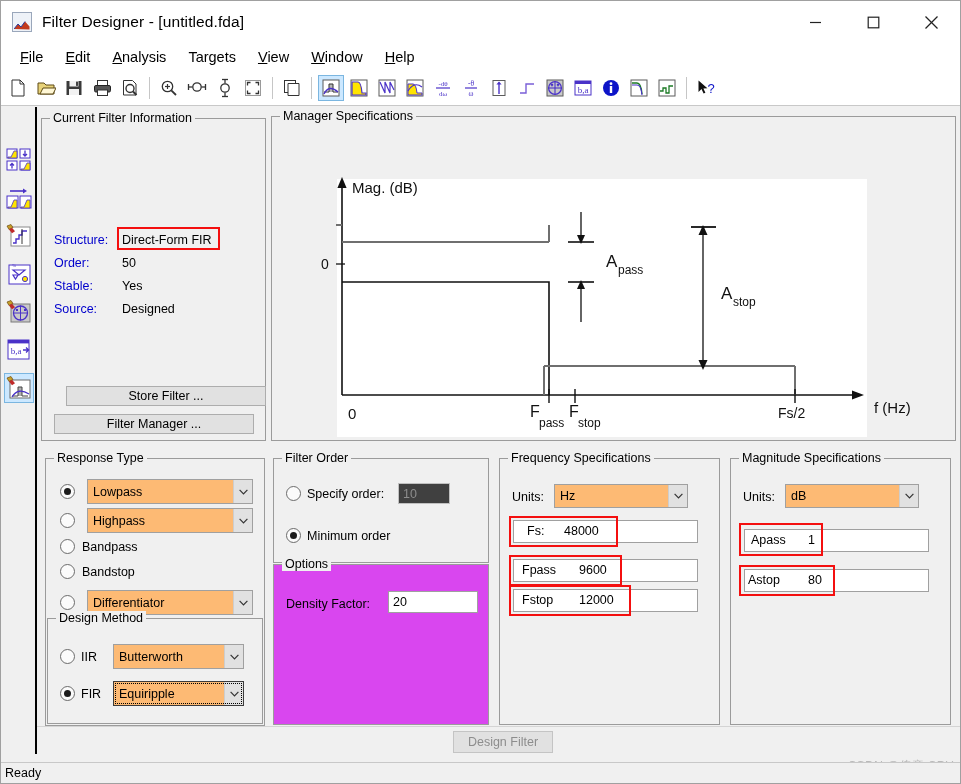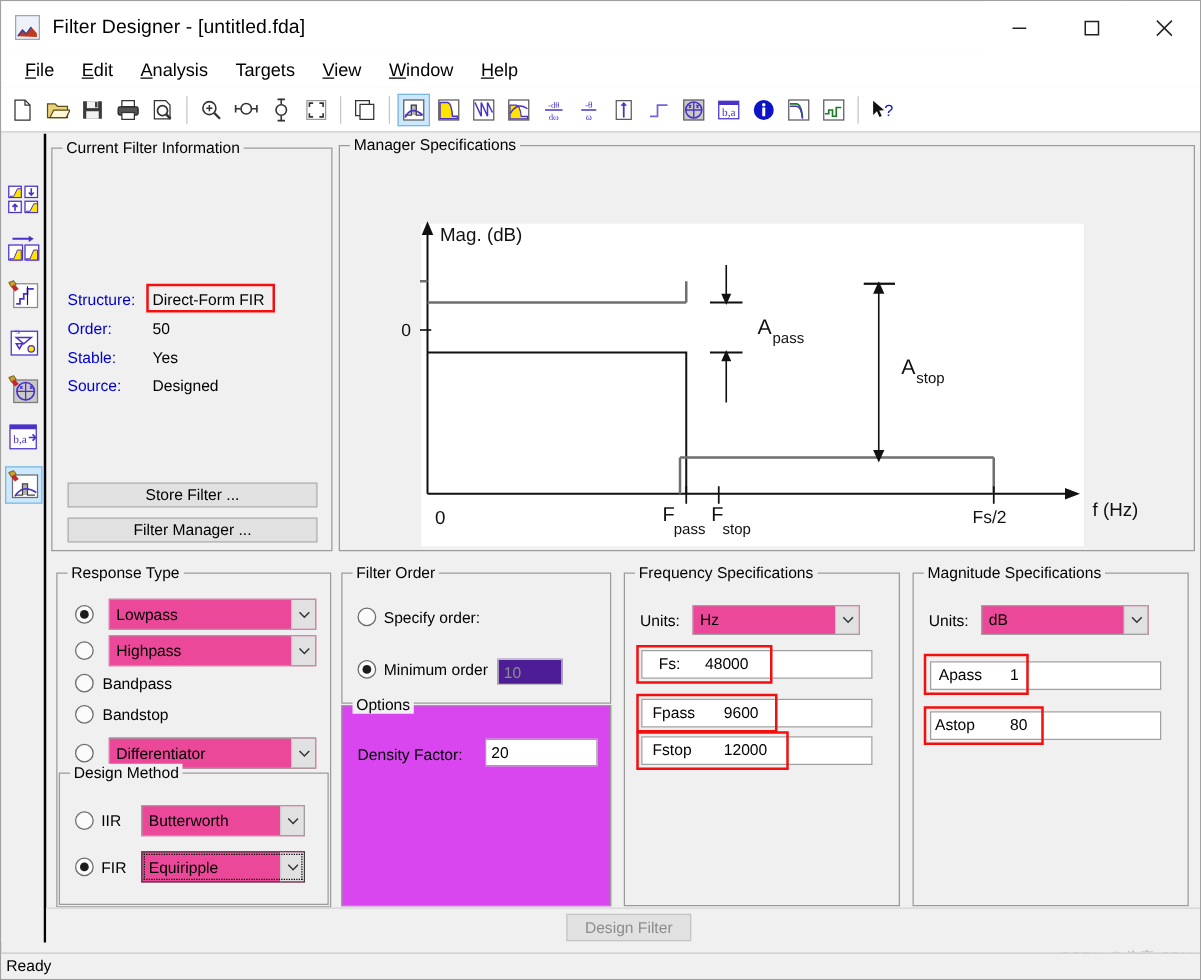--- a/index.html
+++ b/index.html
@@ -126,40 +126,40 @@
     border: 1px solid #6b6b6b; background: #fbfbfb;
   }
   .radio.on::after {
     content: ""; position: absolute; left: 3px; top: 3px;
     width: 7px; height: 7px; border-radius: 50%; background: #1c1c1c;
   }
   .rlabel { position: absolute; font-size: 12.5px; color: #000; white-space: nowrap; }
 
   
   .combo {
-    position: absolute; background: #ec4899; border: 1px solid #a0a0a0;
+    position: absolute; background: #fdba74; border: 1px solid #a0a0a0;
     display: flex; align-items: center;
   }
   .combo .ctext {
     flex: 1; padding-left: 5px; font-size: 12.5px; color: #000;
     white-space: nowrap; overflow: hidden;
   }
   .combo .carrow {
     width: 19px; height: 100%; background: #e1e1e1; border-left: 1px solid #cdcdcd;
     display: flex; align-items: center; justify-content: center;
   }
   .combo.focused { border: 1px solid #3c3c3c; outline: 1px dotted #000; outline-offset: -3px; gap: 20px; }
 
   
   .tfield {
     position: absolute; background: #fff; border: 1px solid #a0a0a0;
     font-size: 12.5px; color: #000;
     display: flex; align-items: center; padding-left: 4px;
   }
-  .tfield.ro { background: #4c1d95; color: #8d8d8d; border: 1px solid #c0c0c0; margin-top: 44px; }
+  .tfield.ro { background: #404040; color: #8d8d8d; border: 1px solid #c0c0c0; }
 
   
   .specfield {
     position: absolute; background: #fff; border: 1px solid #a0a0a0;
     display: flex; align-items: center;
   }
   .speclabel {
     position: absolute; font-size: 12.5px; color: #000; white-space: nowrap;
   }
   .specvalue {
@@ -505,21 +505,21 @@
 
     <div class="cfi-row cfi-label" style="left:12px; top:137px;">Order:</div>
     <div class="cfi-row cfi-value" style="left:80px; top:137px;">50</div>
 
     <div class="cfi-row cfi-label" style="left:12px; top:160px;">Stable:</div>
     <div class="cfi-row cfi-value" style="left:80px; top:160px;">Yes</div>
 
     <div class="cfi-row cfi-label" style="left:12px; top:183px;">Source:</div>
     <div class="cfi-row cfi-value" style="left:80px; top:183px;">Designed</div>
 
-    <div class="btn" style="left:12px; top:267px; width:200px; height:20px;">Store Filter ...</div>
+    <div class="btn" style="left:24px; top:267px; width:200px; height:20px;">Store Filter ...</div>
     <div class="btn" style="left:12px; top:295px; width:200px; height:20px;">Filter Manager ...</div>
   </div>
 
   <div class="group" id="fspec">
     <div class="legend">Manager Specifications</div>
     <svg id="plotcanvas" width="683" height="323" viewBox="0 0 683 323">
 
       <rect x="65" y="62" width="530" height="258" fill="#ffffff"></rect>
 
       <line x1="70" y1="278" x2="70" y2="70" stroke="#111" stroke-width="1.6"></line>

